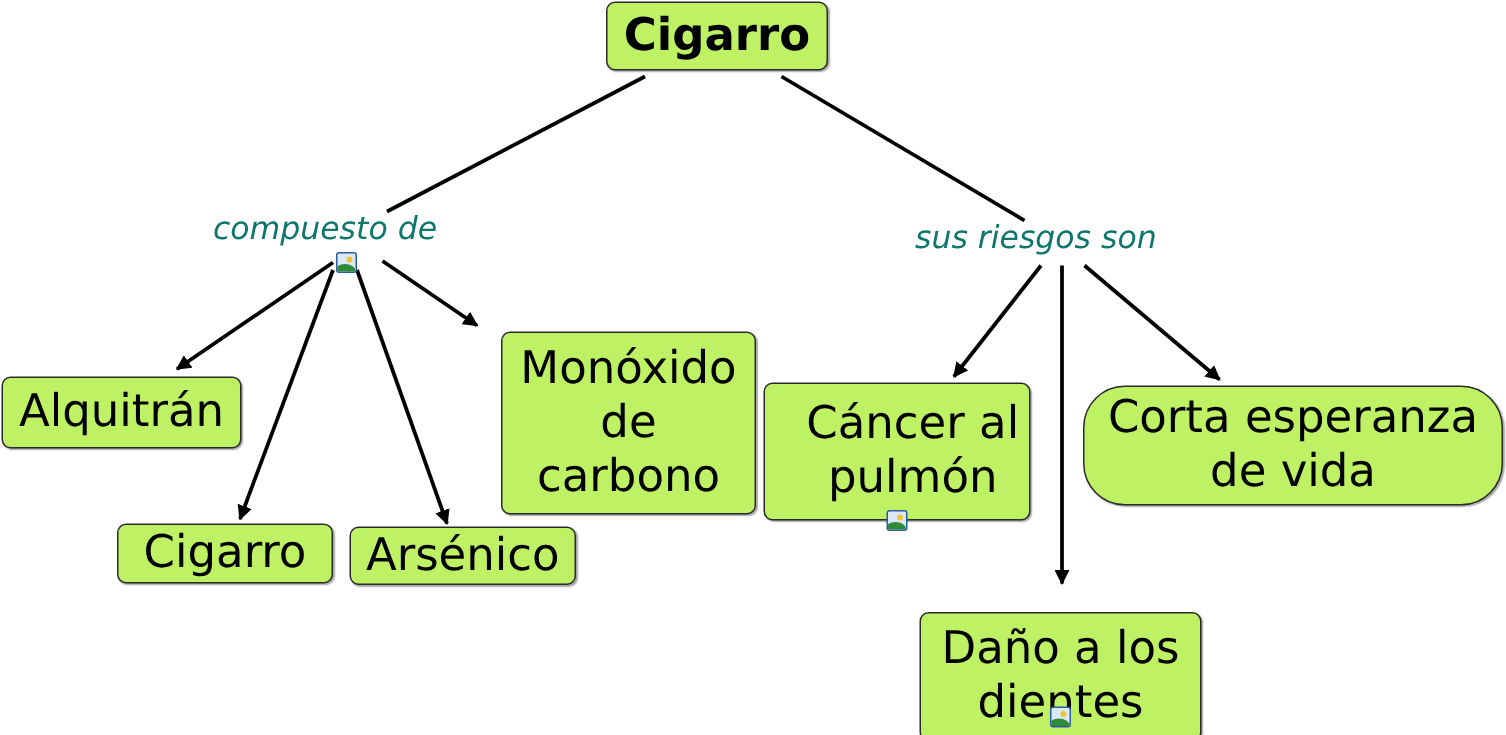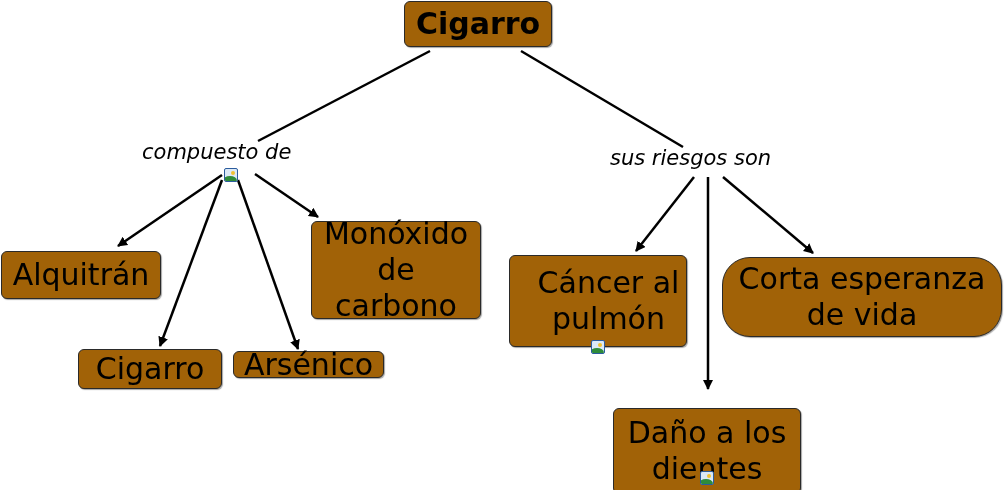--- a/index.html
+++ b/index.html
@@ -1,28 +1,28 @@
 <!DOCTYPE html>
 <html><head>
 <meta charset="utf-8">
 <style>
   html, body { margin: 0; padding: 0; background: #ffffff; }
   body { width: 1004px; height: 490px; position: relative; overflow: hidden;
          font-family: "DejaVu Sans", sans-serif; }
   #links { position: absolute; left: 0; top: 0; width: 1004px; height: 490px; }
   .concept {
     position: absolute; box-sizing: border-box;
-    background: #a16207; border: 1px solid #2a2a2a; border-radius: 6px;
+    background: #bef264; border: 1px solid #2a2a2a; border-radius: 6px;
     color: #000; text-align: center; line-height: 1.2;
     display: flex; align-items: center; justify-content: center;
     box-shadow: 1px 1px 1px rgba(0,0,0,0.35);
     font-size: 30px; white-space: pre-line;
   }
   .concept.root { font-weight: bold; font-size: 30px; }
-  .phrase { position: absolute; font-style: italic; font-size: 21px; color: #000000; white-space: nowrap; }
+  .phrase { position: absolute; font-style: italic; font-size: 21px; color: #0f766e; white-space: nowrap; }
   .resicon { position: absolute; width: 14px; height: 14px; box-sizing: border-box;
              border: 1px solid #2b5c9e; border-radius: 2px; background: #dbe9f7; overflow: hidden; }
   .resicon .sun { position: absolute; right: 2px; top: 2px; width: 4px; height: 4px; border-radius: 50%; background: #f1c232; }
   .resicon .hill { position: absolute; left: -2px; bottom: -4px; width: 14px; height: 9px; border-radius: 50% 50% 0 0; background: #2e8b3a; }
 </style>
 </head>
 <body>
 
 <svg id="links">
   <defs>
@@ -48,22 +48,22 @@
 <div class="phrase" style="left:142px; top:140px;">compuesto de</div>
 <span class="resicon" style="left:224px; top:168px;">
     <span class="sun"></span>
     <span class="hill"></span>
   </span>
 
 <div class="phrase" style="left:610px; top:146px;">sus riesgos son</div>
 
 <div class="concept" style="left:1px; top:251px; width:160px; height:48px;">Alquitrán</div>
 <div class="concept" style="left:78px; top:349px; width:144px; height:40px;">Cigarro</div>
-<div class="concept" style="left:233px; top:351px; width:151px; height:27px;">Arsénico</div>
-<div class="concept" style="left:311px; top:221px; width:170px; height:98px;">Monóxido
+<div class="concept" style="left:233px; top:351px; width:151px; height:39px;">Arsénico</div>
+<div class="concept" style="left:334px; top:221px; width:170px; height:122px;">Monóxido
 de
 carbono</div>
 
 <div class="concept" style="left:509px; top:255px; width:178px; height:92px;padding-left:21px;">Cáncer al
 pulmón</div>
 <span class="resicon" style="left:591px; top:340px;">
     <span class="sun"></span>
     <span class="hill"></span>
   </span>
 

